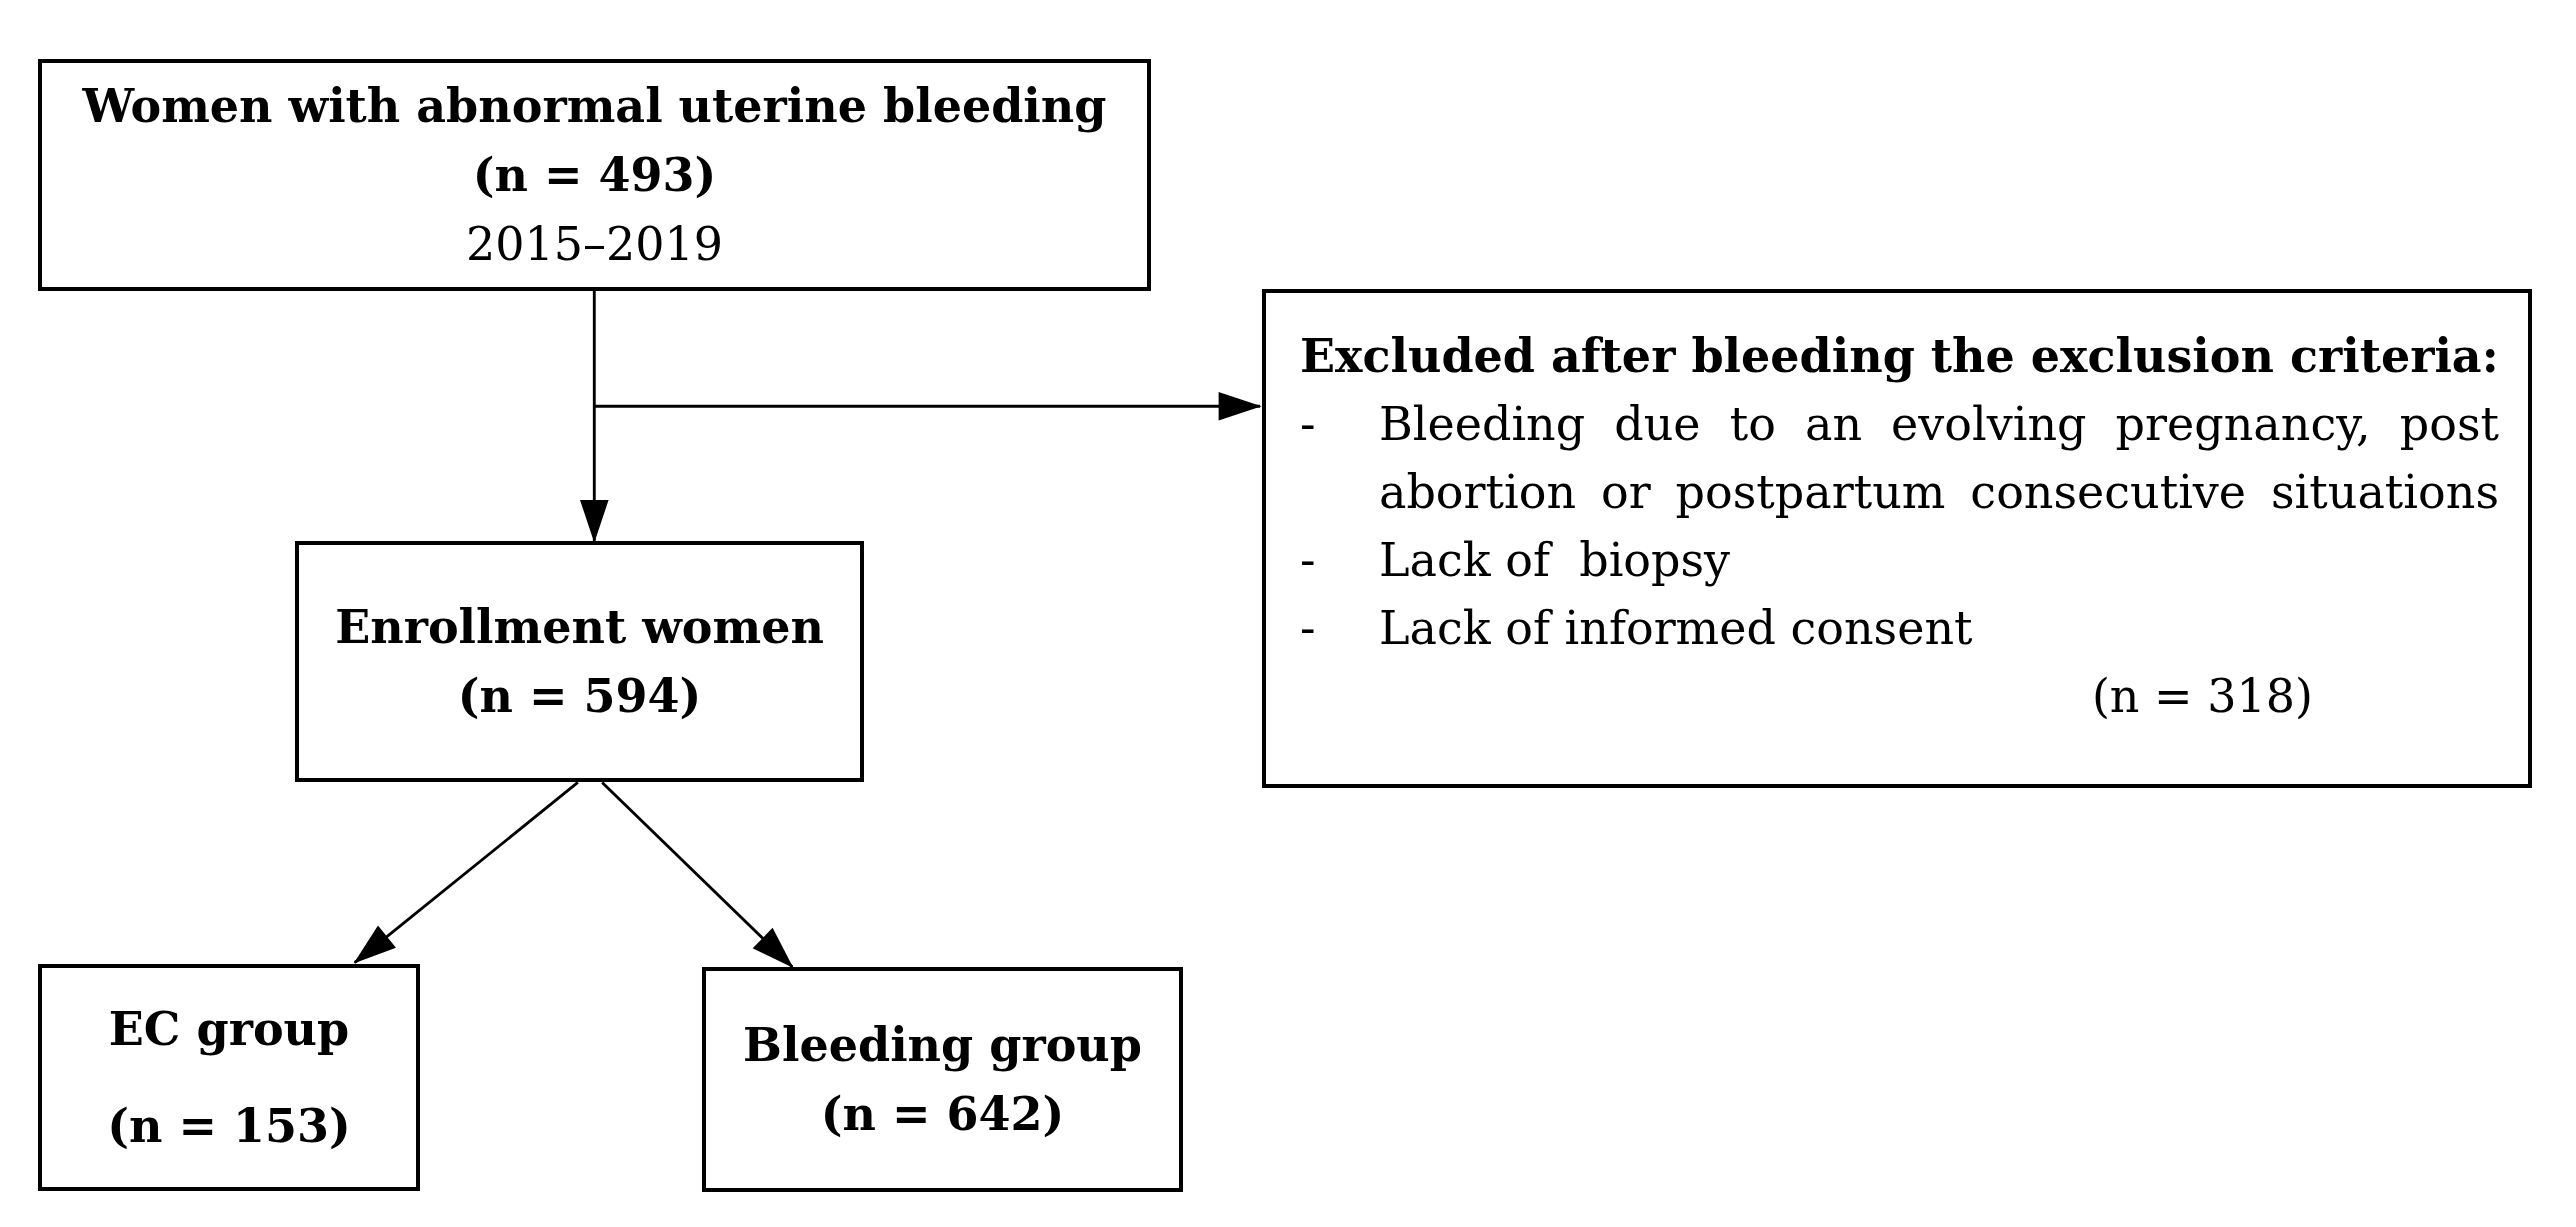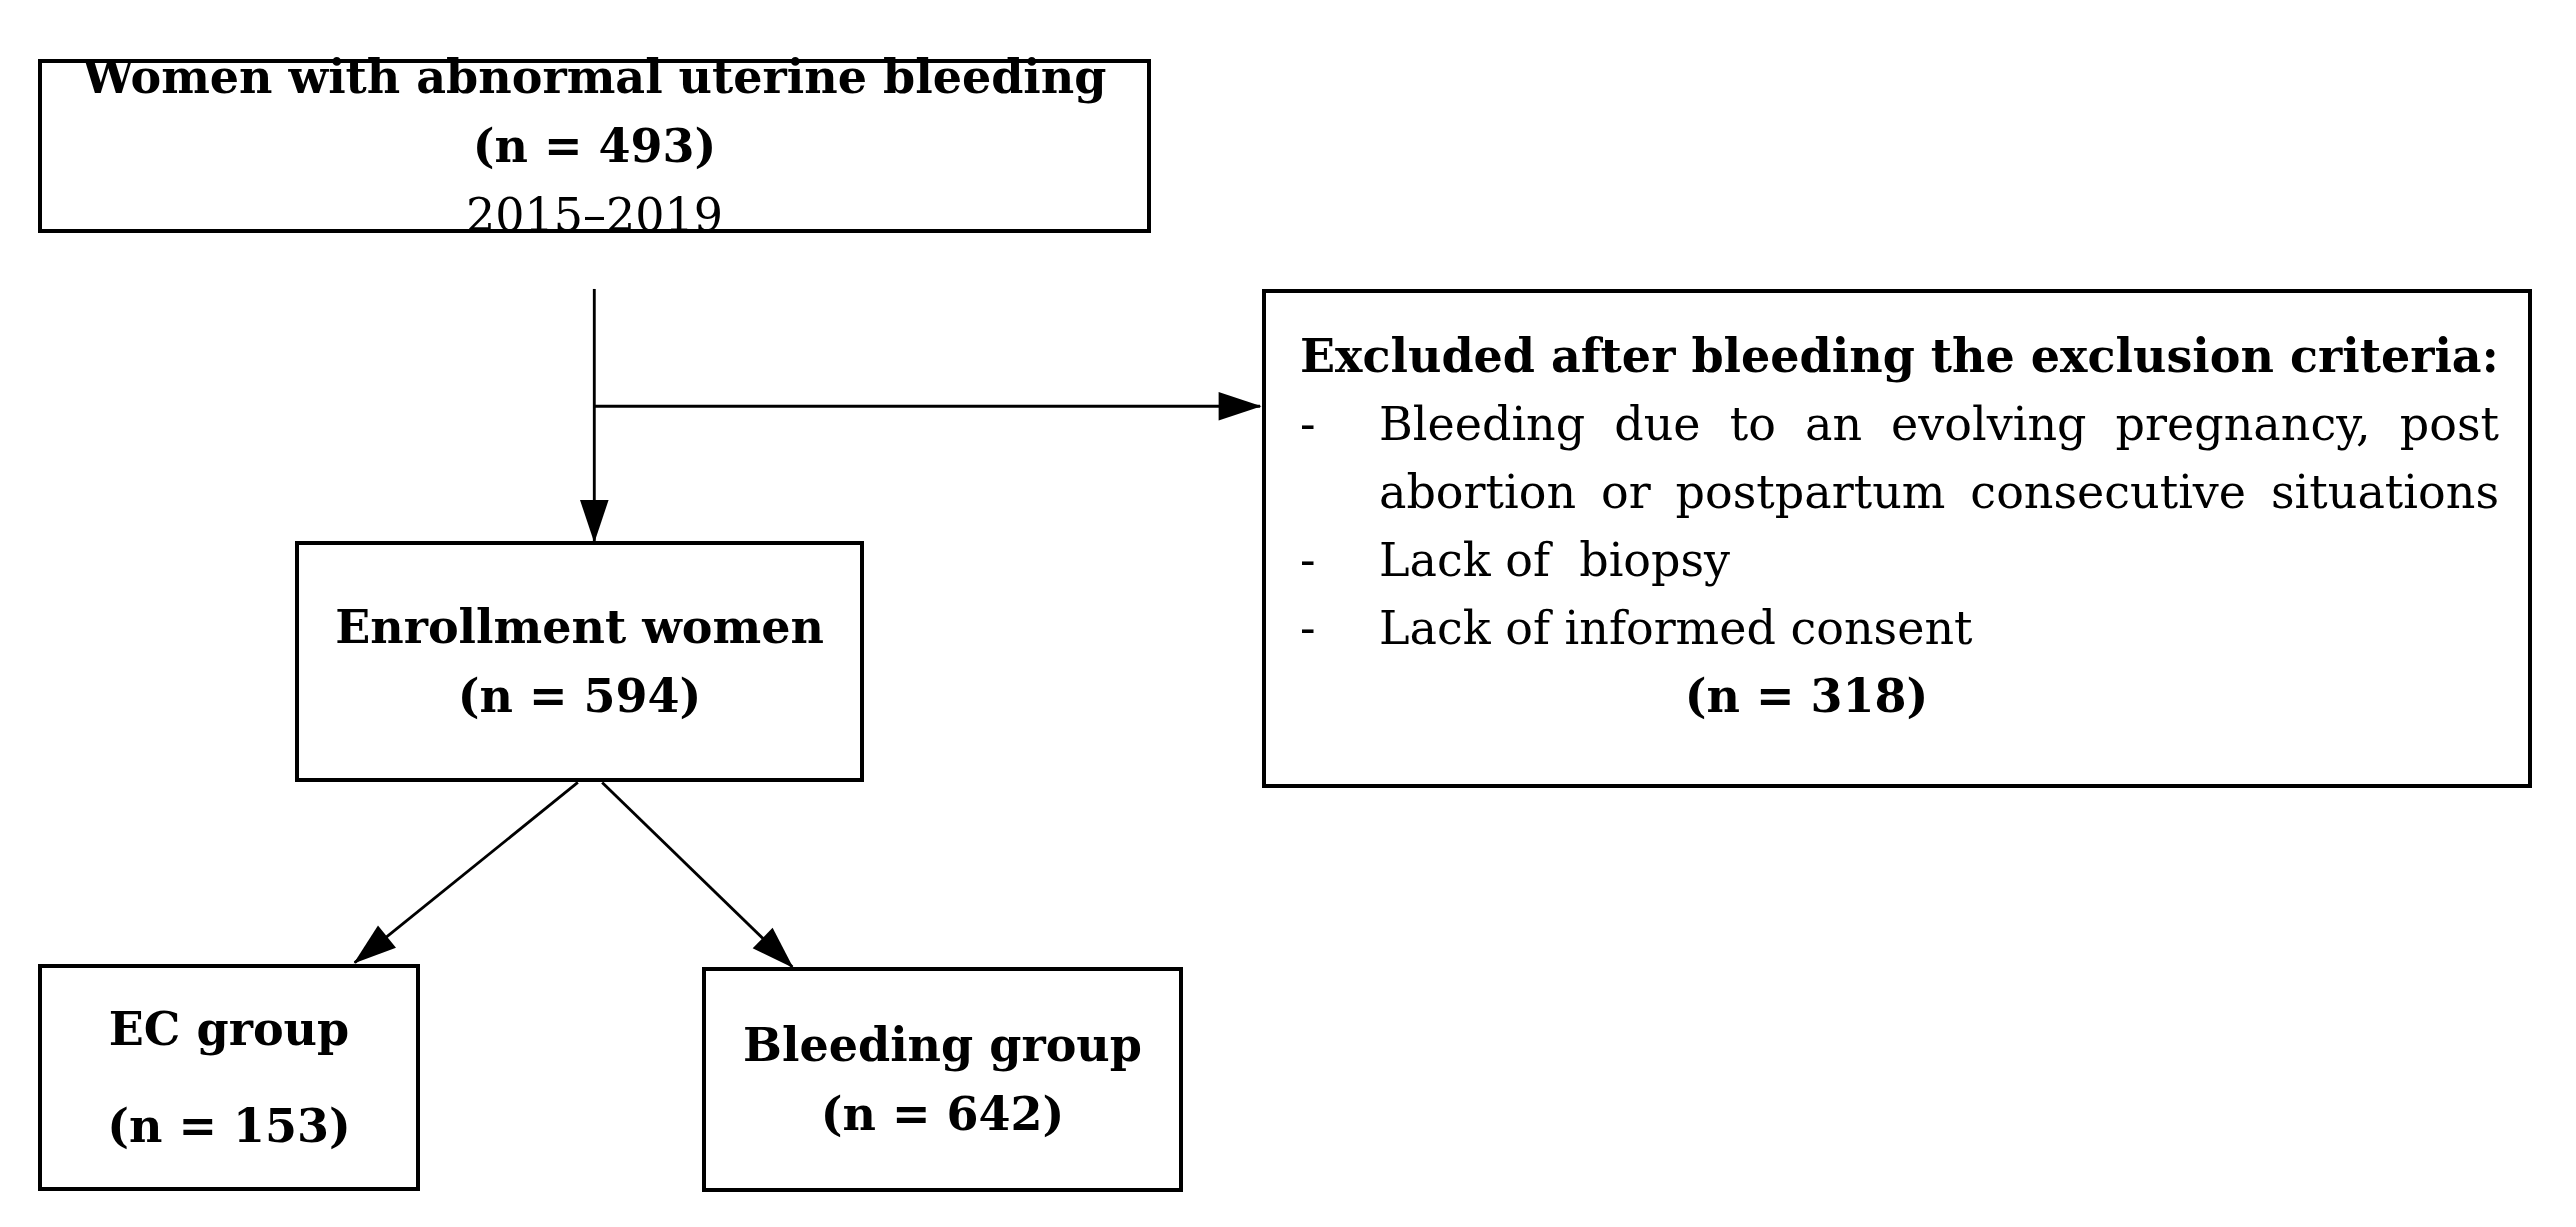--- a/index.html
+++ b/index.html
@@ -28,34 +28,34 @@
     flex-direction: column;
     justify-content: center;
     align-items: center;
     text-align: center;
   }
   .b { font-weight: bold; }
   .r { font-weight: normal; }
   .nowrap { white-space: nowrap; }
 
   
-  #box-source     { left: 38px;   top: 59px;   width: 1113px; height: 174px; }
+  #box-source     { left: 38px;   top: 59px;   width: 1113px; height: 232px; }
   #box-enrollment { left: 295px;  top: 541px;  width: 569px;  height: 241px; }
   #box-excluded   { left: 1262px; top: 289px;  width: 1270px; height: 499px;
                     padding: 29px 29px 0 34px; text-align: left; }
   #box-ec         { left: 38px;   top: 964px; width: 382px;  height: 227px; gap: 28px; }
   #box-control    { left: 702px;  top: 967px; width: 481px;  height: 225px; }
 
   
   .x-heading { font-weight: bold; line-height: 68px; white-space: nowrap; }
   .x-row  { display: flex; align-items: flex-start; line-height: 68px; }
   .x-dash { flex: 0 0 79px; }
   .x-item { flex: 1 1 auto; white-space: pre-line; }
   .x-item.justified { text-align: justify; text-align-last: justify; }
-  .x-count { font-weight: bold; text-align: center; padding-right: 186px; line-height: 68px; }
+  .x-count { font-weight: normal; text-align: right; padding-right: 186px; line-height: 68px; }
 
   svg.arrows {
     position: absolute;
     left: 0; top: 0;
     width: 2576px; height: 1228px;
     pointer-events: none;
   }
   svg.arrows line { stroke: #000000; stroke-width: 4; }
   svg.arrows .head { fill: #000000; }
 </style>

